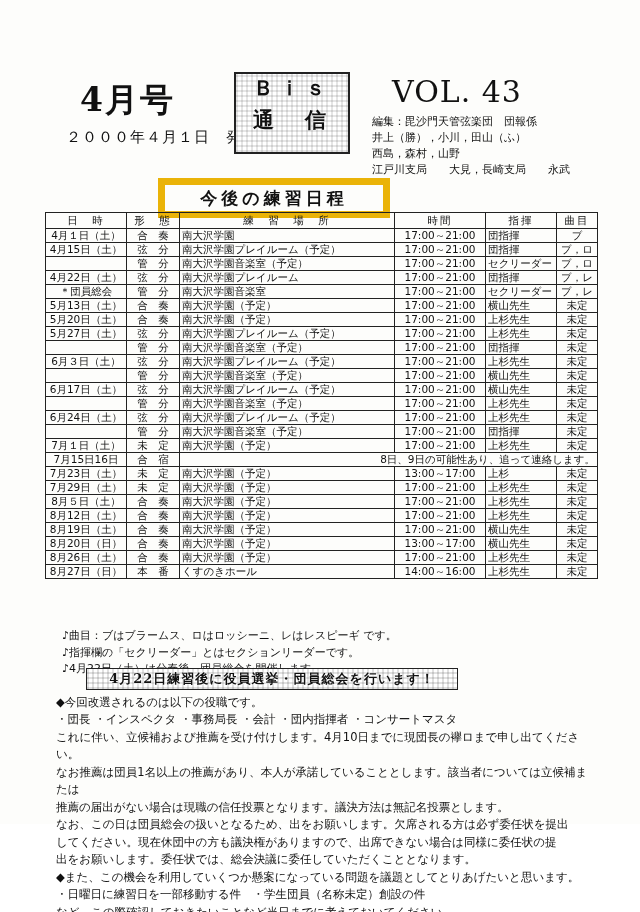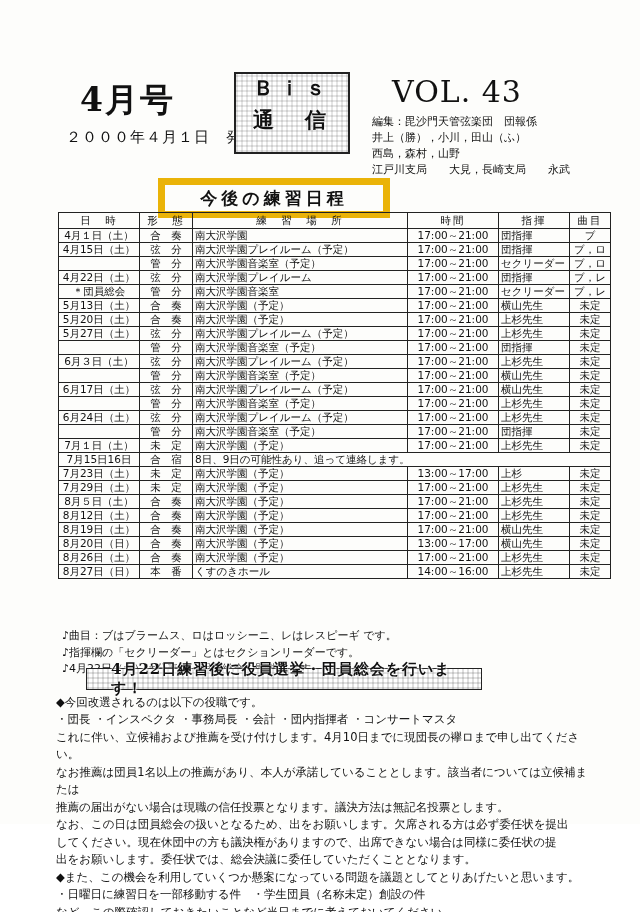--- a/index.html
+++ b/index.html
@@ -100,21 +100,21 @@
     justify-content: center;
     font-size: 17px;
     font-weight: bold;
     letter-spacing: 4px;
     font-family: "DejaVu Serif", "Liberation Serif", serif;
   }
 
   
   .sched-wrap {
     position: absolute;
-    left: 58px; top: 212px;
+    left: 45px; top: 212px;
     width: 526px;
   }
   table.sched {
     border-collapse: collapse;
     width: 526px;
     font-size: 10.5px;
     table-layout: fixed;
   }
   table.sched th, table.sched td {
     border: 1px solid #222;
@@ -130,21 +130,21 @@
     letter-spacing: 2px;
     height: 15px;
     line-height: 15px;
   }
   .c-date   { width: 76px; text-align: center; }
   .c-form   { width: 48px; text-align: center; }
   .c-place  { width: 210px; text-align: left; }
   .c-time   { width: 86px; text-align: center; }
   .c-cond   { width: 66px; text-align: left; }
   .c-piece  { width: 36px; text-align: center; }
-  .span-note { text-align: left; }
+  .span-note { text-align: right; }
 
   
   .notes {
     position: absolute;
     left: 62px; top: 628px;
     font-size: 11px;
     line-height: 1.5;
   }
 
   
@@ -154,26 +154,25 @@
     width: 370px;
     height: 20px;
     border: 1px solid #222;
     background:
       repeating-linear-gradient(90deg, rgba(0,0,0,0.12) 0 2px, rgba(0,0,0,0) 2px 5px),
       repeating-linear-gradient(0deg, rgba(0,0,0,0.12) 0 2px, rgba(0,0,0,0) 2px 5px),
       #fff;
     display: flex;
     align-items: center;
     justify-content: center;
-    font-size: 15px;
+    font-size: 13px;
     font-weight: bold;
     letter-spacing: 1px;
     font-family: "DejaVu Serif", "Liberation Serif", serif;
     text-shadow: 0 0 1px #fff, 0 0 2px #fff, 0 0 3px #fff;
-    padding-left: 24px;
   }
 
   
   .body-text {
     position: absolute;
     left: 56px; top: 694px;
     width: 536px;
     font-size: 11.5px;
     line-height: 1.52;
   }

